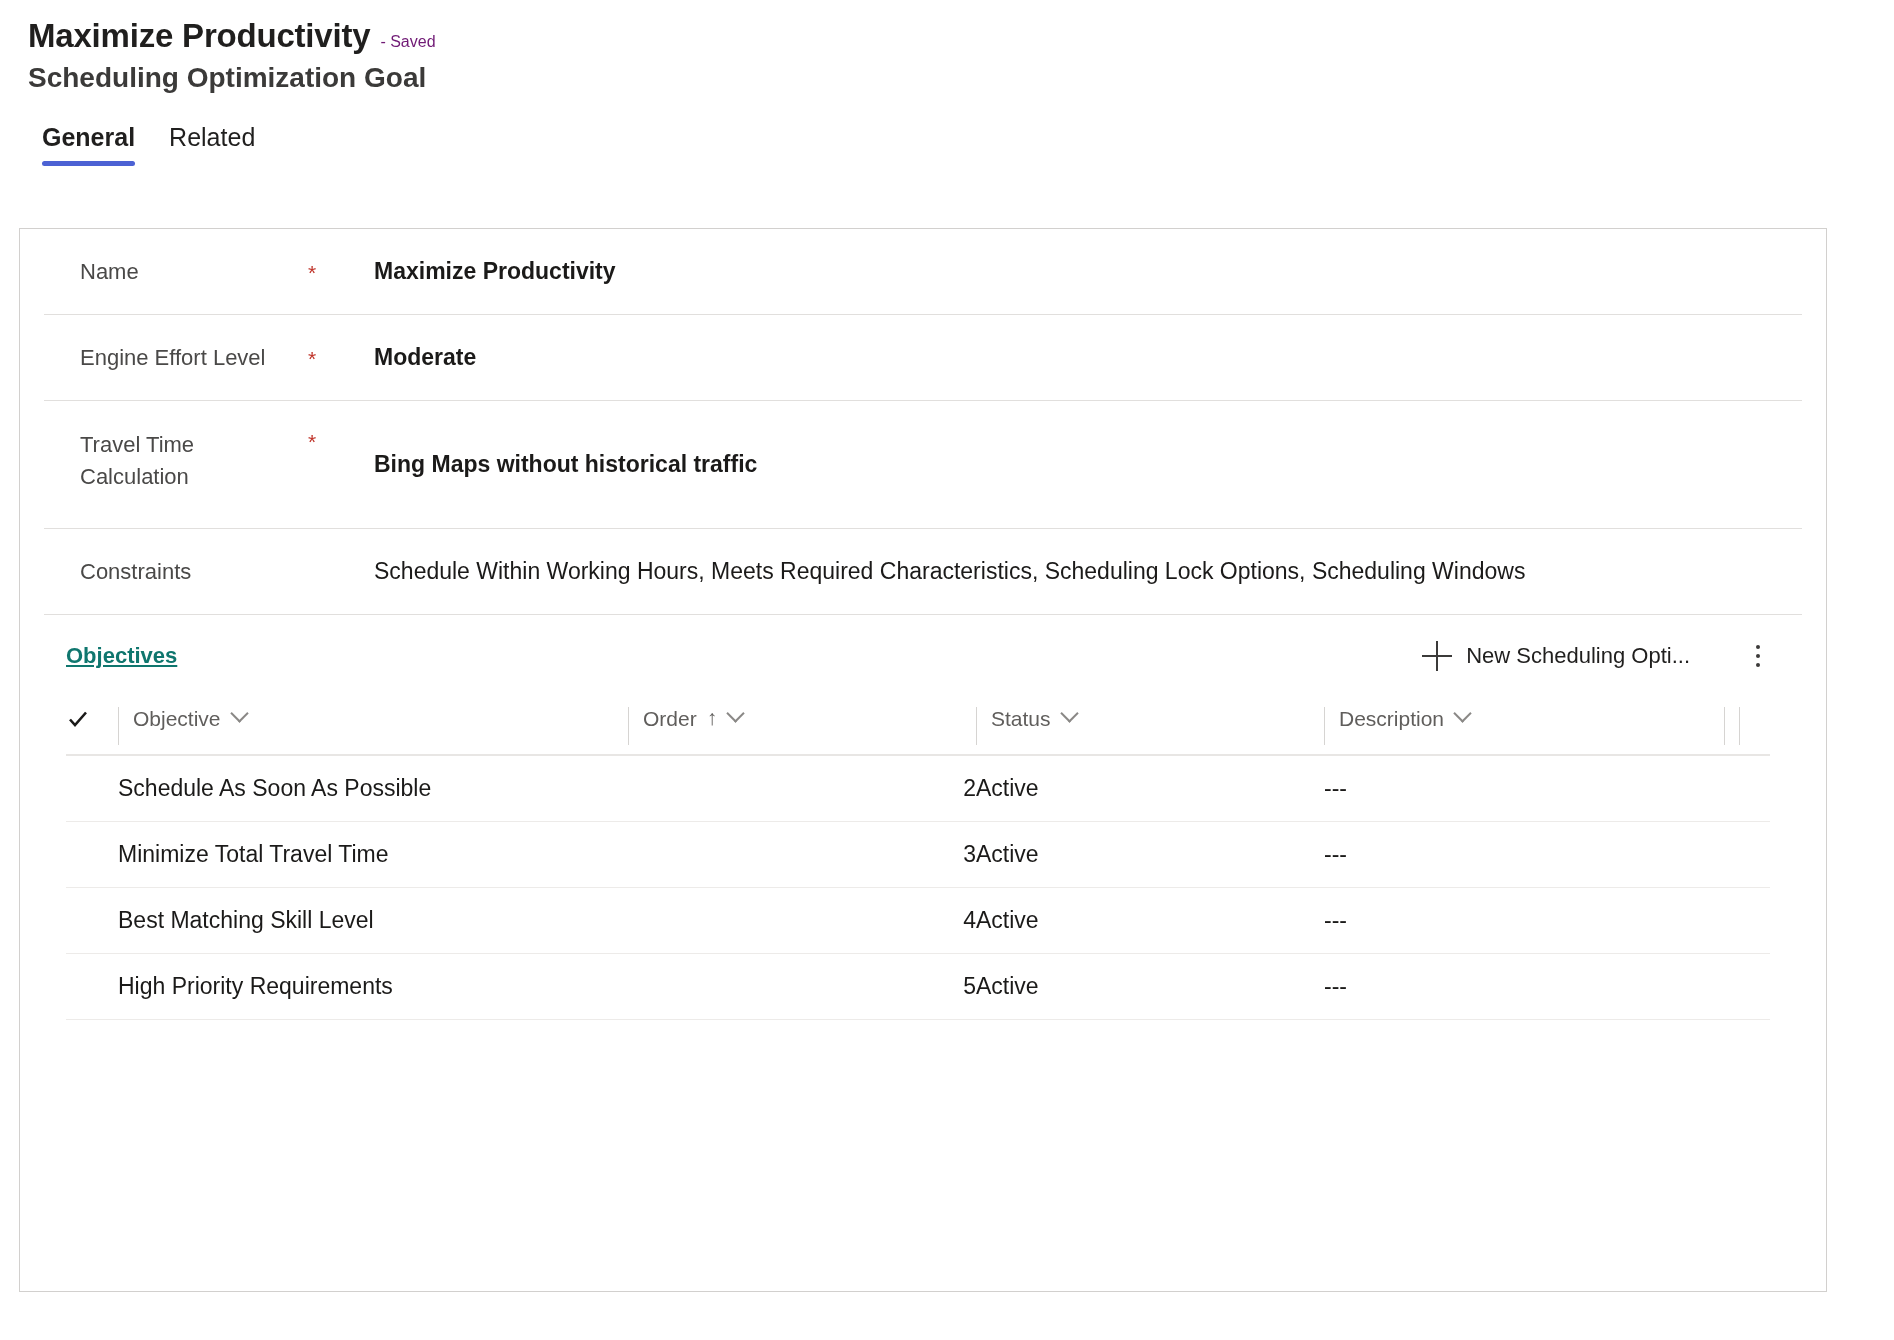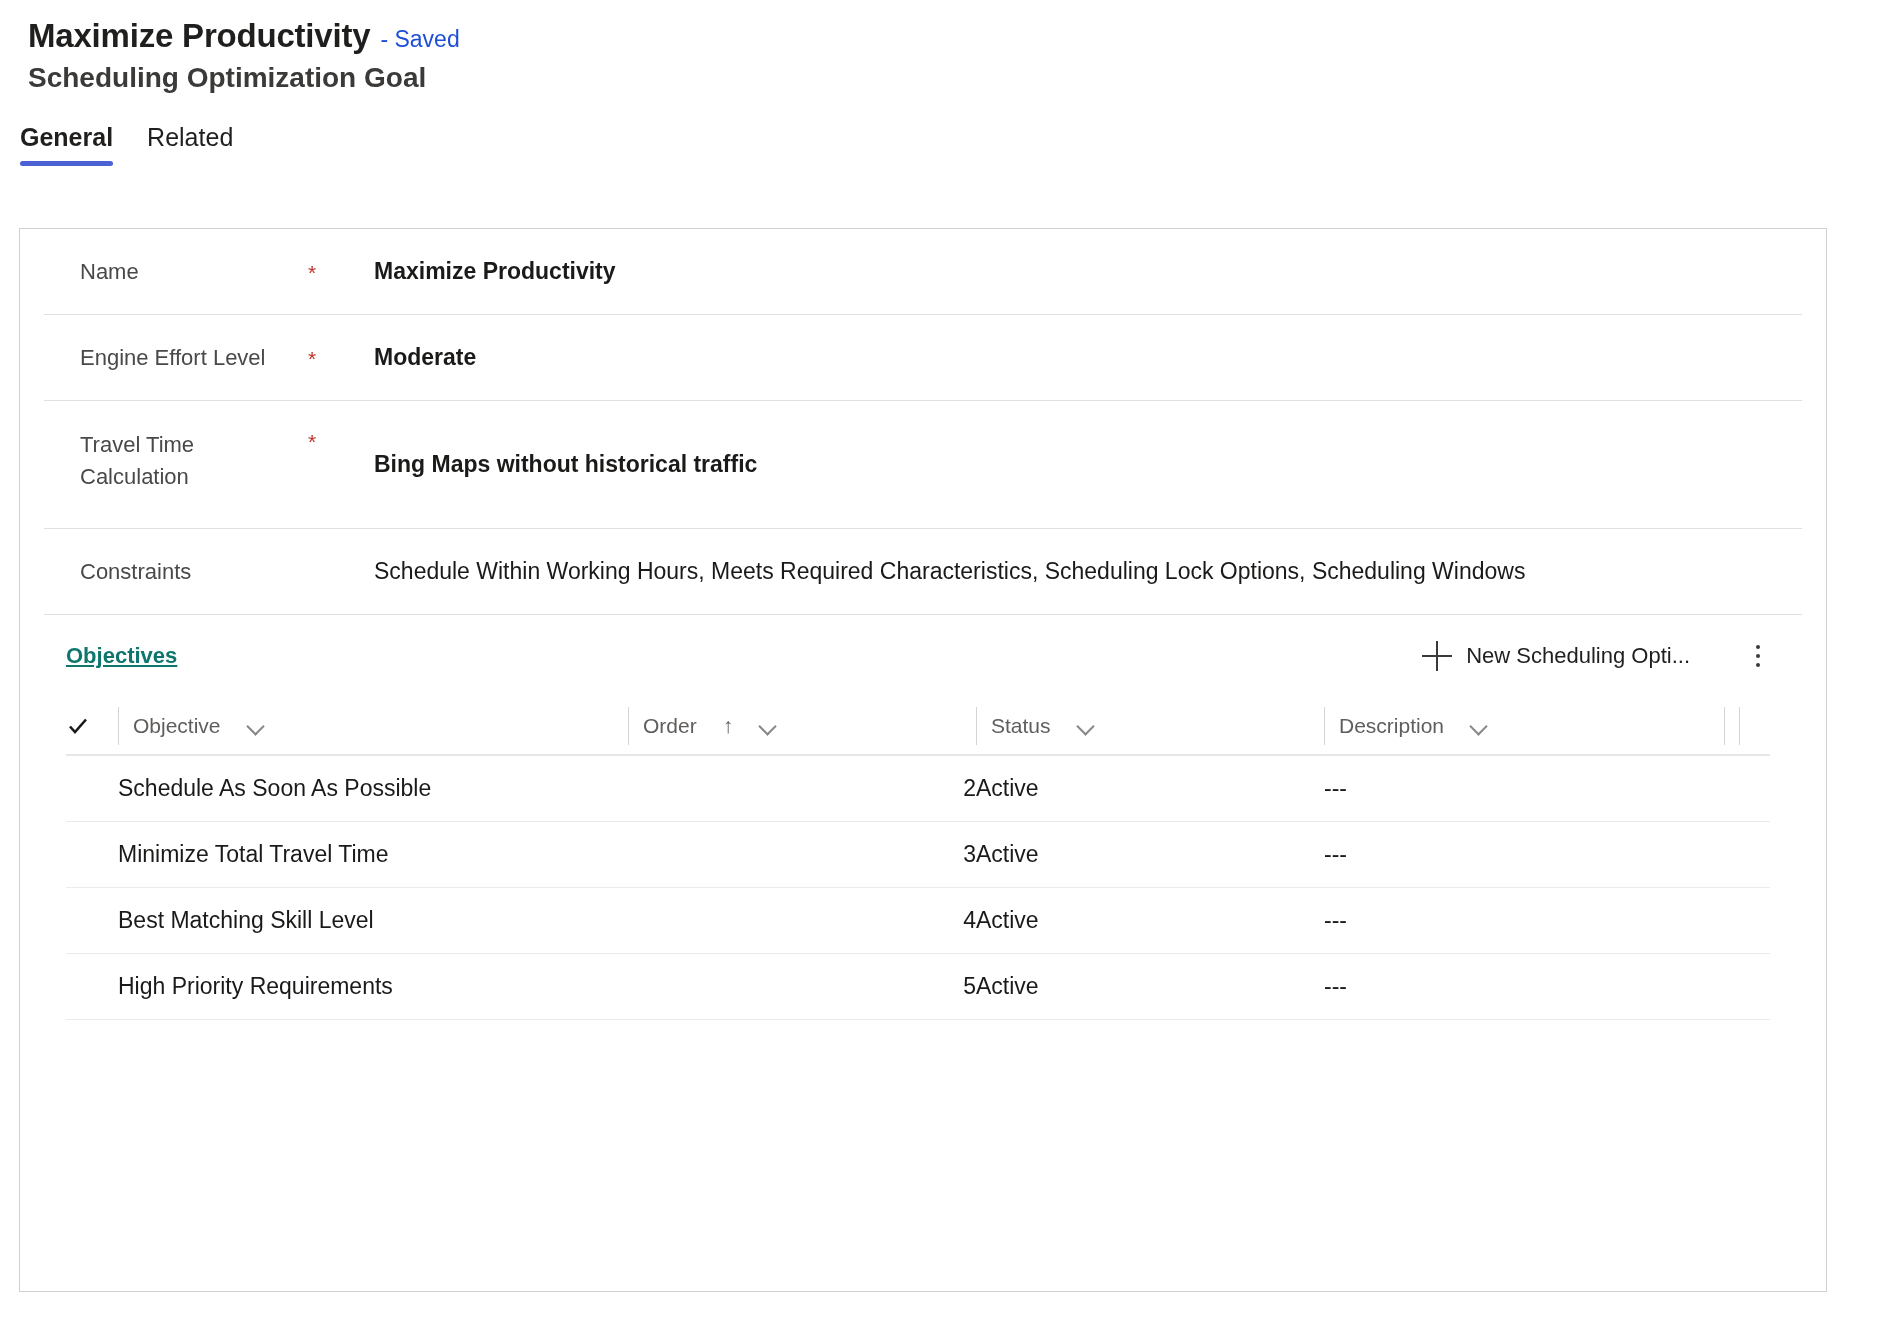--- a/index.html
+++ b/index.html
@@ -26,38 +26,38 @@
     gap: 10px;
   }
   .record-title {
     font-size: 33px;
     font-weight: 700;
     color: #201f1e;
     letter-spacing: -0.2px;
     line-height: 1.1;
   }
   .save-state {
-    font-size: 23px;
+    font-size: 16px;
     font-weight: 400;
-    color: #1d4ed8;
+    color: #701a75;
   }
   .record-subtitle {
     margin-top: 8px;
     font-size: 28px;
     font-weight: 600;
     color: #3b3a39;
   }
 
   
   .tabstrip {
     display: flex;
     align-items: flex-start;
     gap: 34px;
     margin-top: 30px;
-    padding-left: 20px;
+    padding-left: 42px;
   }
   .tab {
     position: relative;
     font-size: 25px;
     color: #201f1e;
     padding-bottom: 14px;
     cursor: pointer;
     line-height: 1.1;
   }
   .tab.active {
@@ -198,22 +198,22 @@
     font-weight: 400;
     font-size: 21px;
     color: #605e5c;
     padding: 4px 0 4px 0;
     height: 58px;
     vertical-align: middle;
     border-bottom: 2px solid #e8e6e4;
   }
   .th-inner {
     display: flex;
-    align-items: center;
-    gap: 26px;
+    align-items: flex-start;
+    gap: 10px;
     padding-left: 14px;
     border-left: 1px solid #d6d4d2;
     height: 38px;
   }
   .th-inner.noline { border-left: none; padding-left: 0; }
   .th-check {
     display: inline-block;
     width: 24px; height: 24px;
     position: relative;
   }

